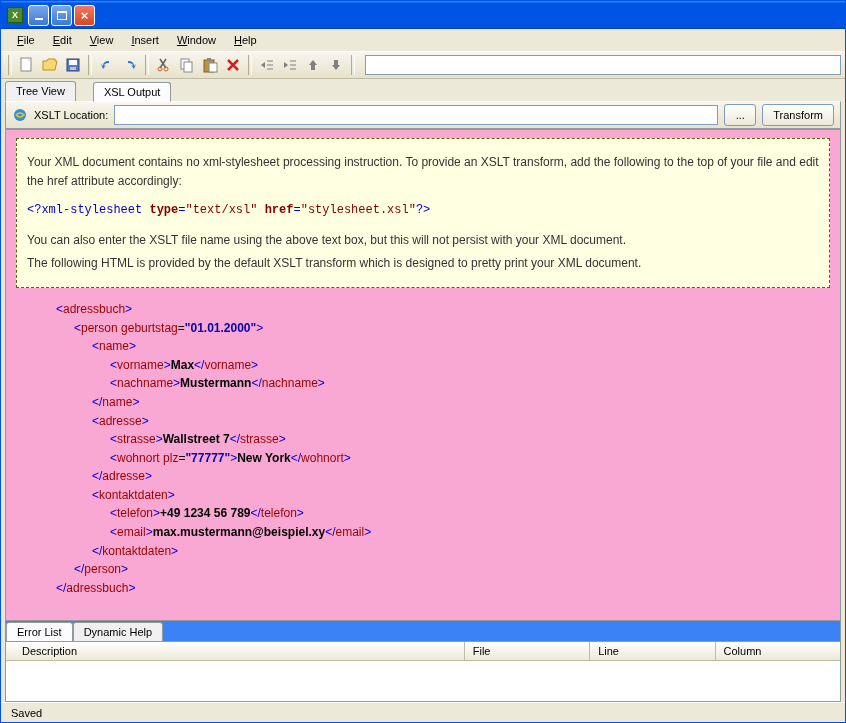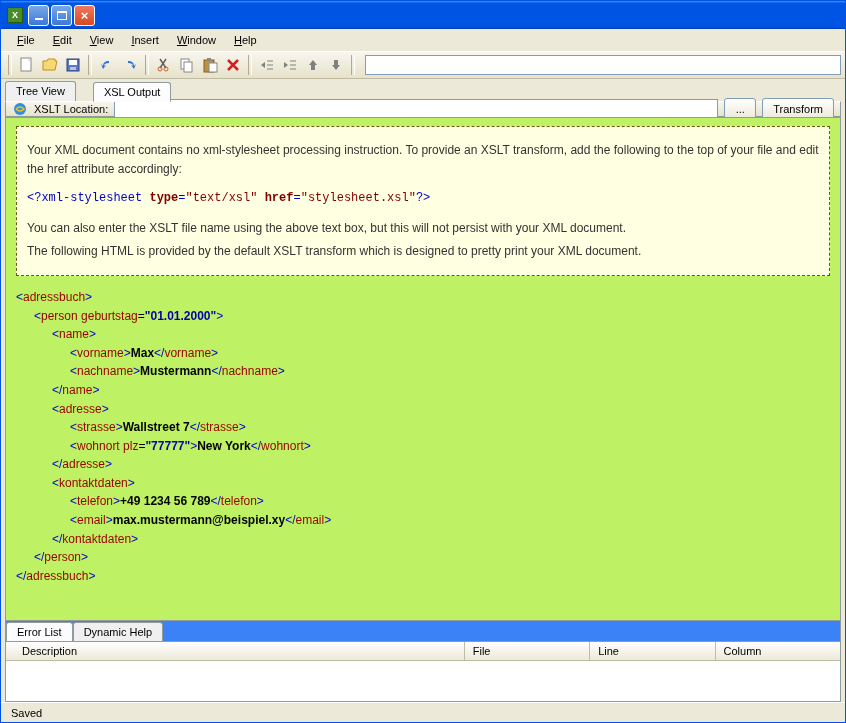--- a/index.html
+++ b/index.html
@@ -19,34 +19,34 @@
 .menu-item { padding: 2px 8px; cursor: pointer; }
 .menu-item span { text-decoration: underline; }
 .toolbar { height: 28px; display: flex; align-items: center; background: linear-gradient(to bottom, #f8f6ee, #e6e2ca); border-top: 1px solid #fff; border-bottom: 1px solid #c0bca4; padding: 0 4px; gap: 1px; }
 .toolbar-sep { width: 4px; height: 20px; border-left: 1px solid #b0ac94; border-right: 1px solid #fff; margin: 0 3px; }
 .toolbar-btn { width: 22px; height: 22px; display: flex; align-items: center; justify-content: center; cursor: pointer; }
 .toolbar-input { flex: 1; height: 20px; border: 1px solid #7f9db9; background: #fff; margin-left: 6px; }
 .tabpanel { background: #ece9d8; padding: 2px 4px 0; }
 .tabs { display: flex; gap: 16px; }
 .tab { padding: 3px 10px; border: 1px solid #919b9c; border-bottom: none; background: #f0f0f0; cursor: pointer; border-radius: 3px 3px 0 0; margin-right: 1px; }
 .tab.active { background: #fcfcfe; border-bottom: 1px solid #fcfcfe; position: relative; top: 1px; z-index: 2; }
-.xslt-bar { height: 16px; display: flex; align-items: center; background: linear-gradient(to bottom, #f8f6ee, #e6e2ca); border: 1px solid #919b9c; border-top: 1px solid #fff; padding: 0 6px; gap: 6px; margin: 0 4px; }
+.xslt-bar { height: 28px; display: flex; align-items: center; background: linear-gradient(to bottom, #f8f6ee, #e6e2ca); border: 1px solid #919b9c; border-top: 1px solid #fff; padding: 0 6px; gap: 6px; margin: 0 4px; }
 .xslt-label { white-space: nowrap; }
 .ie-icon { width: 16px; height: 16px; }
 .xslt-input { flex: 1; height: 20px; border: 1px solid #7f9db9; background: #fff; }
 .xslt-browse, .xslt-transform { height: 22px; padding: 0 10px; border: 1px solid #7f9db9; background: linear-gradient(to bottom, #fff, #ece9d8); border-radius: 3px; cursor: pointer; text-align: center; line-height: 20px; }
 .xslt-browse { width: 32px; padding: 0; }
-.content-area { flex: 1; background: #bef264; border: 1px solid #919b9c; margin: 0 4px; padding: 0; display: flex; overflow: hidden; position: relative; }
+.content-area { flex: 1; background: #f9a8d4; border: 1px solid #919b9c; margin: 0 4px; padding: 0; display: flex; overflow: hidden; position: relative; }
 .content-scroll { flex: 1; overflow-y: scroll; padding: 8px 10px; }
 .notice { background: #ffffe1; border: 1px dashed #606000; padding: 10px; font-family: Verdana, sans-serif; font-size: 12px; color: #333; line-height: 1.6; margin-bottom: 12px; }
 .notice p { margin: 4px 0; }
 .notice .pi { font-family: 'Courier New', monospace; color: #0000cc; margin: 10px 0; }
 .notice .pi .kw { color: #800000; font-weight: bold; }
 .notice .pi .str { color: #800000; }
-.xml-pretty { font-family: Verdana, sans-serif; font-size: 12px; line-height: 1.55; }
+.xml-pretty { font-family: Verdana, sans-serif; font-size: 12px; line-height: 1.55; margin-left: 40px; }
 .xml-pretty .tag { color: #990000; }
 .xml-pretty .attr { color: #990000; }
 .xml-pretty .attrval { color: #0000aa; font-weight: bold; }
 .xml-pretty .text { color: #000; font-weight: bold; }
 .xml-pretty .br { color: #0000cc; }
 .indent1 { padding-left: 18px; }
 .indent2 { padding-left: 36px; }
 .indent3 { padding-left: 54px; }
 .bottom-panel { margin: 0 4px; border: 1px solid #919b9c; border-top:none; background: #ece9d8; }
 .bottom-tabs { display: flex; background: #3b82f6; padding-top:1px; }

